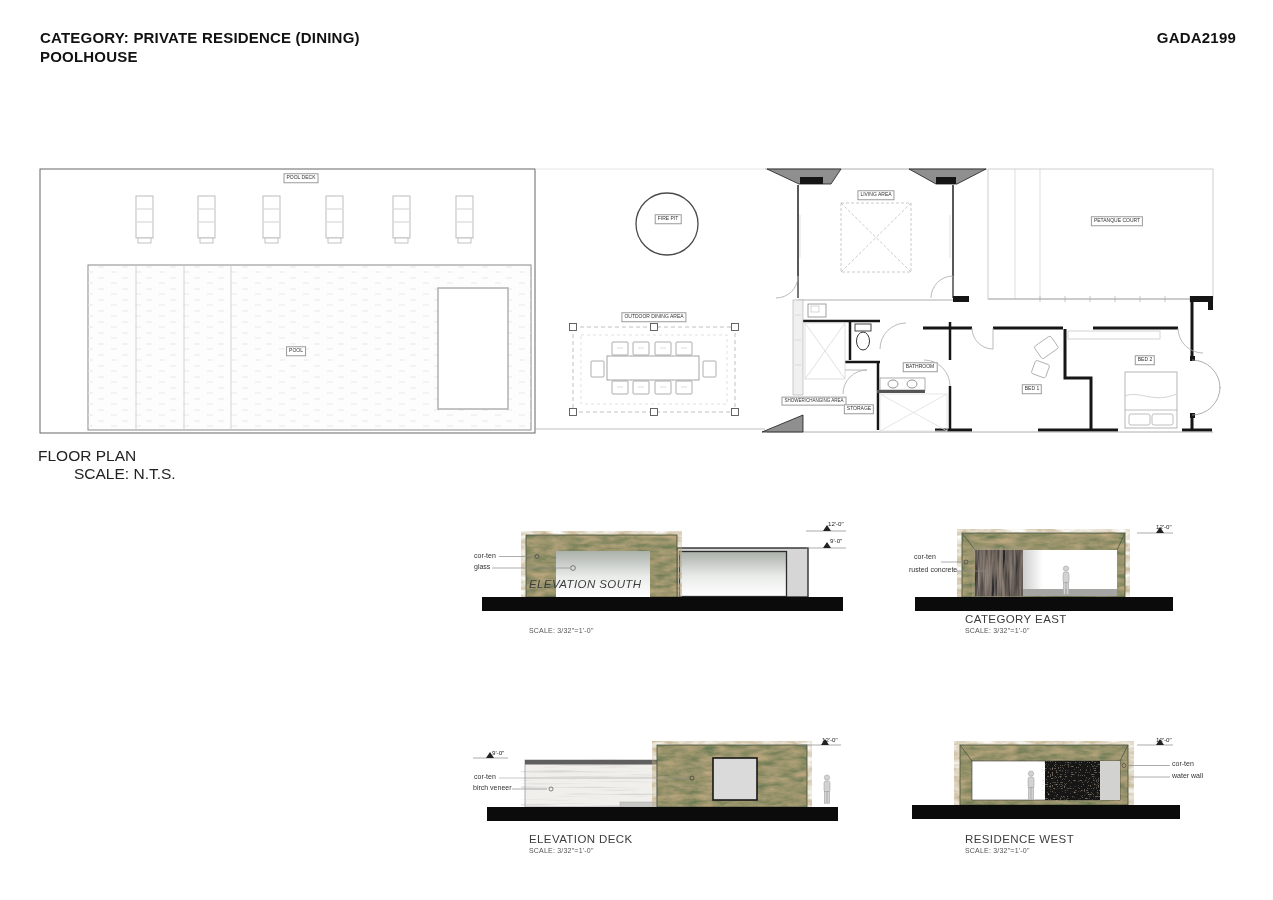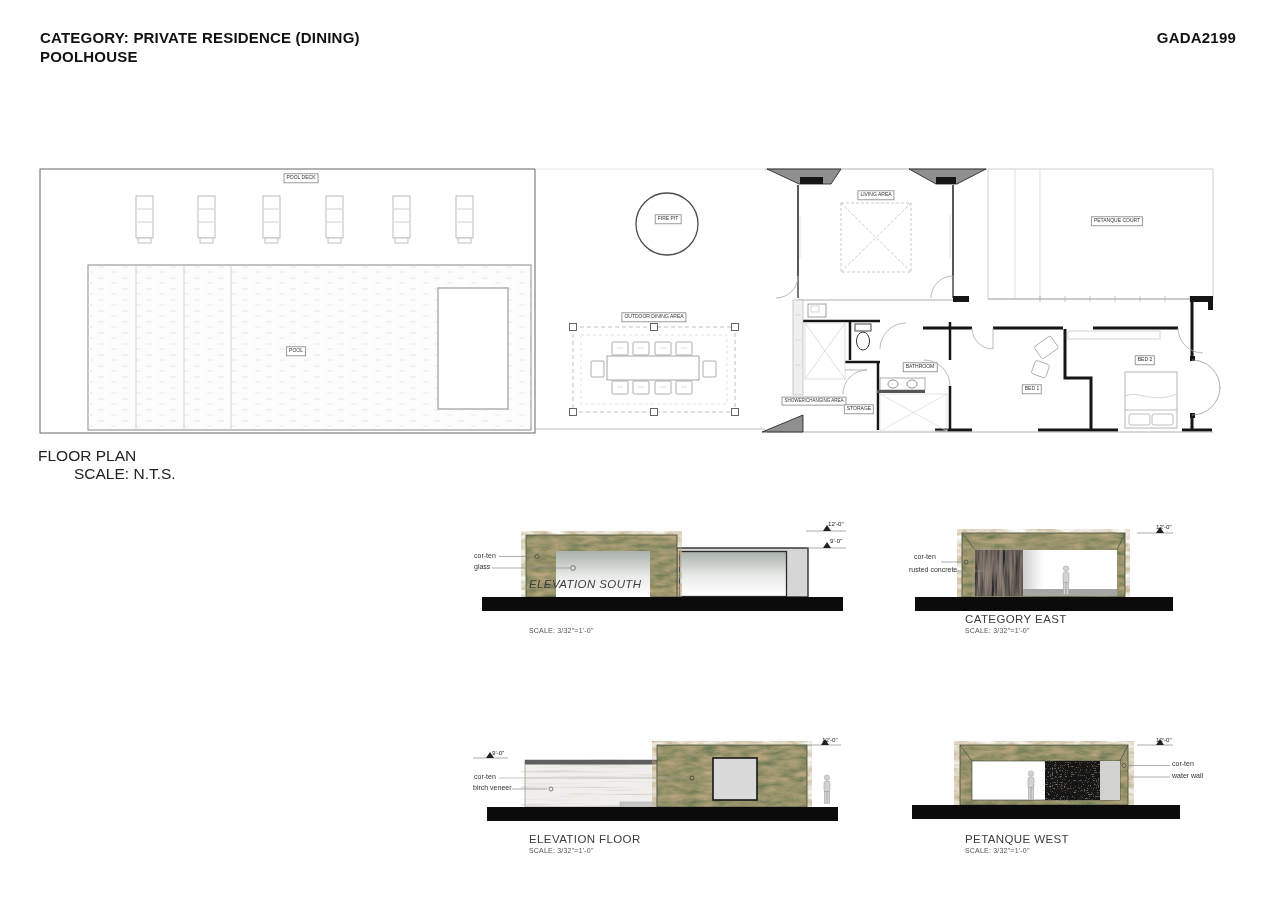--- a/index.html
+++ b/index.html
@@ -288,20 +288,20 @@
 <div class="abs ann" style="left:914px;top:553px;">cor-ten</div>
 <div class="abs ann" style="left:909px;top:566px;">rusted concrete</div>
 <div class="abs dim" style="left:1156px;top:523px;">12'-0"</div>
 <div class="abs elev-title" style="left:965px;top:613px;">CATEGORY EAST</div>
 <div class="abs elev-scale" style="left:965px;top:627px;">SCALE: 3/32"=1'-0"</div>
 
 <div class="abs ann" style="left:474px;top:773px;">cor-ten</div>
 <div class="abs ann" style="left:473px;top:784px;">birch veneer</div>
 <div class="abs dim" style="left:492px;top:749px;">9'-0"</div>
 <div class="abs dim" style="left:822px;top:736px;">12'-0"</div>
-<div class="abs elev-title" style="left:529px;top:833px;">ELEVATION FLOOR</div>
+<div class="abs elev-title" style="left:529px;top:833px;">ELEVATION DECK</div>
 <div class="abs elev-scale" style="left:529px;top:847px;">SCALE: 3/32"=1'-0"</div>
 
 <div class="abs ann" style="left:1172px;top:760px;">cor-ten</div>
 <div class="abs ann" style="left:1172px;top:772px;">water wall</div>
 <div class="abs dim" style="left:1156px;top:736px;">12'-0"</div>
-<div class="abs elev-title" style="left:965px;top:833px;">PETANQUE WEST</div>
+<div class="abs elev-title" style="left:965px;top:833px;">RESIDENCE WEST</div>
 <div class="abs elev-scale" style="left:965px;top:847px;">SCALE: 3/32"=1'-0"</div>
 
 </body></html>

